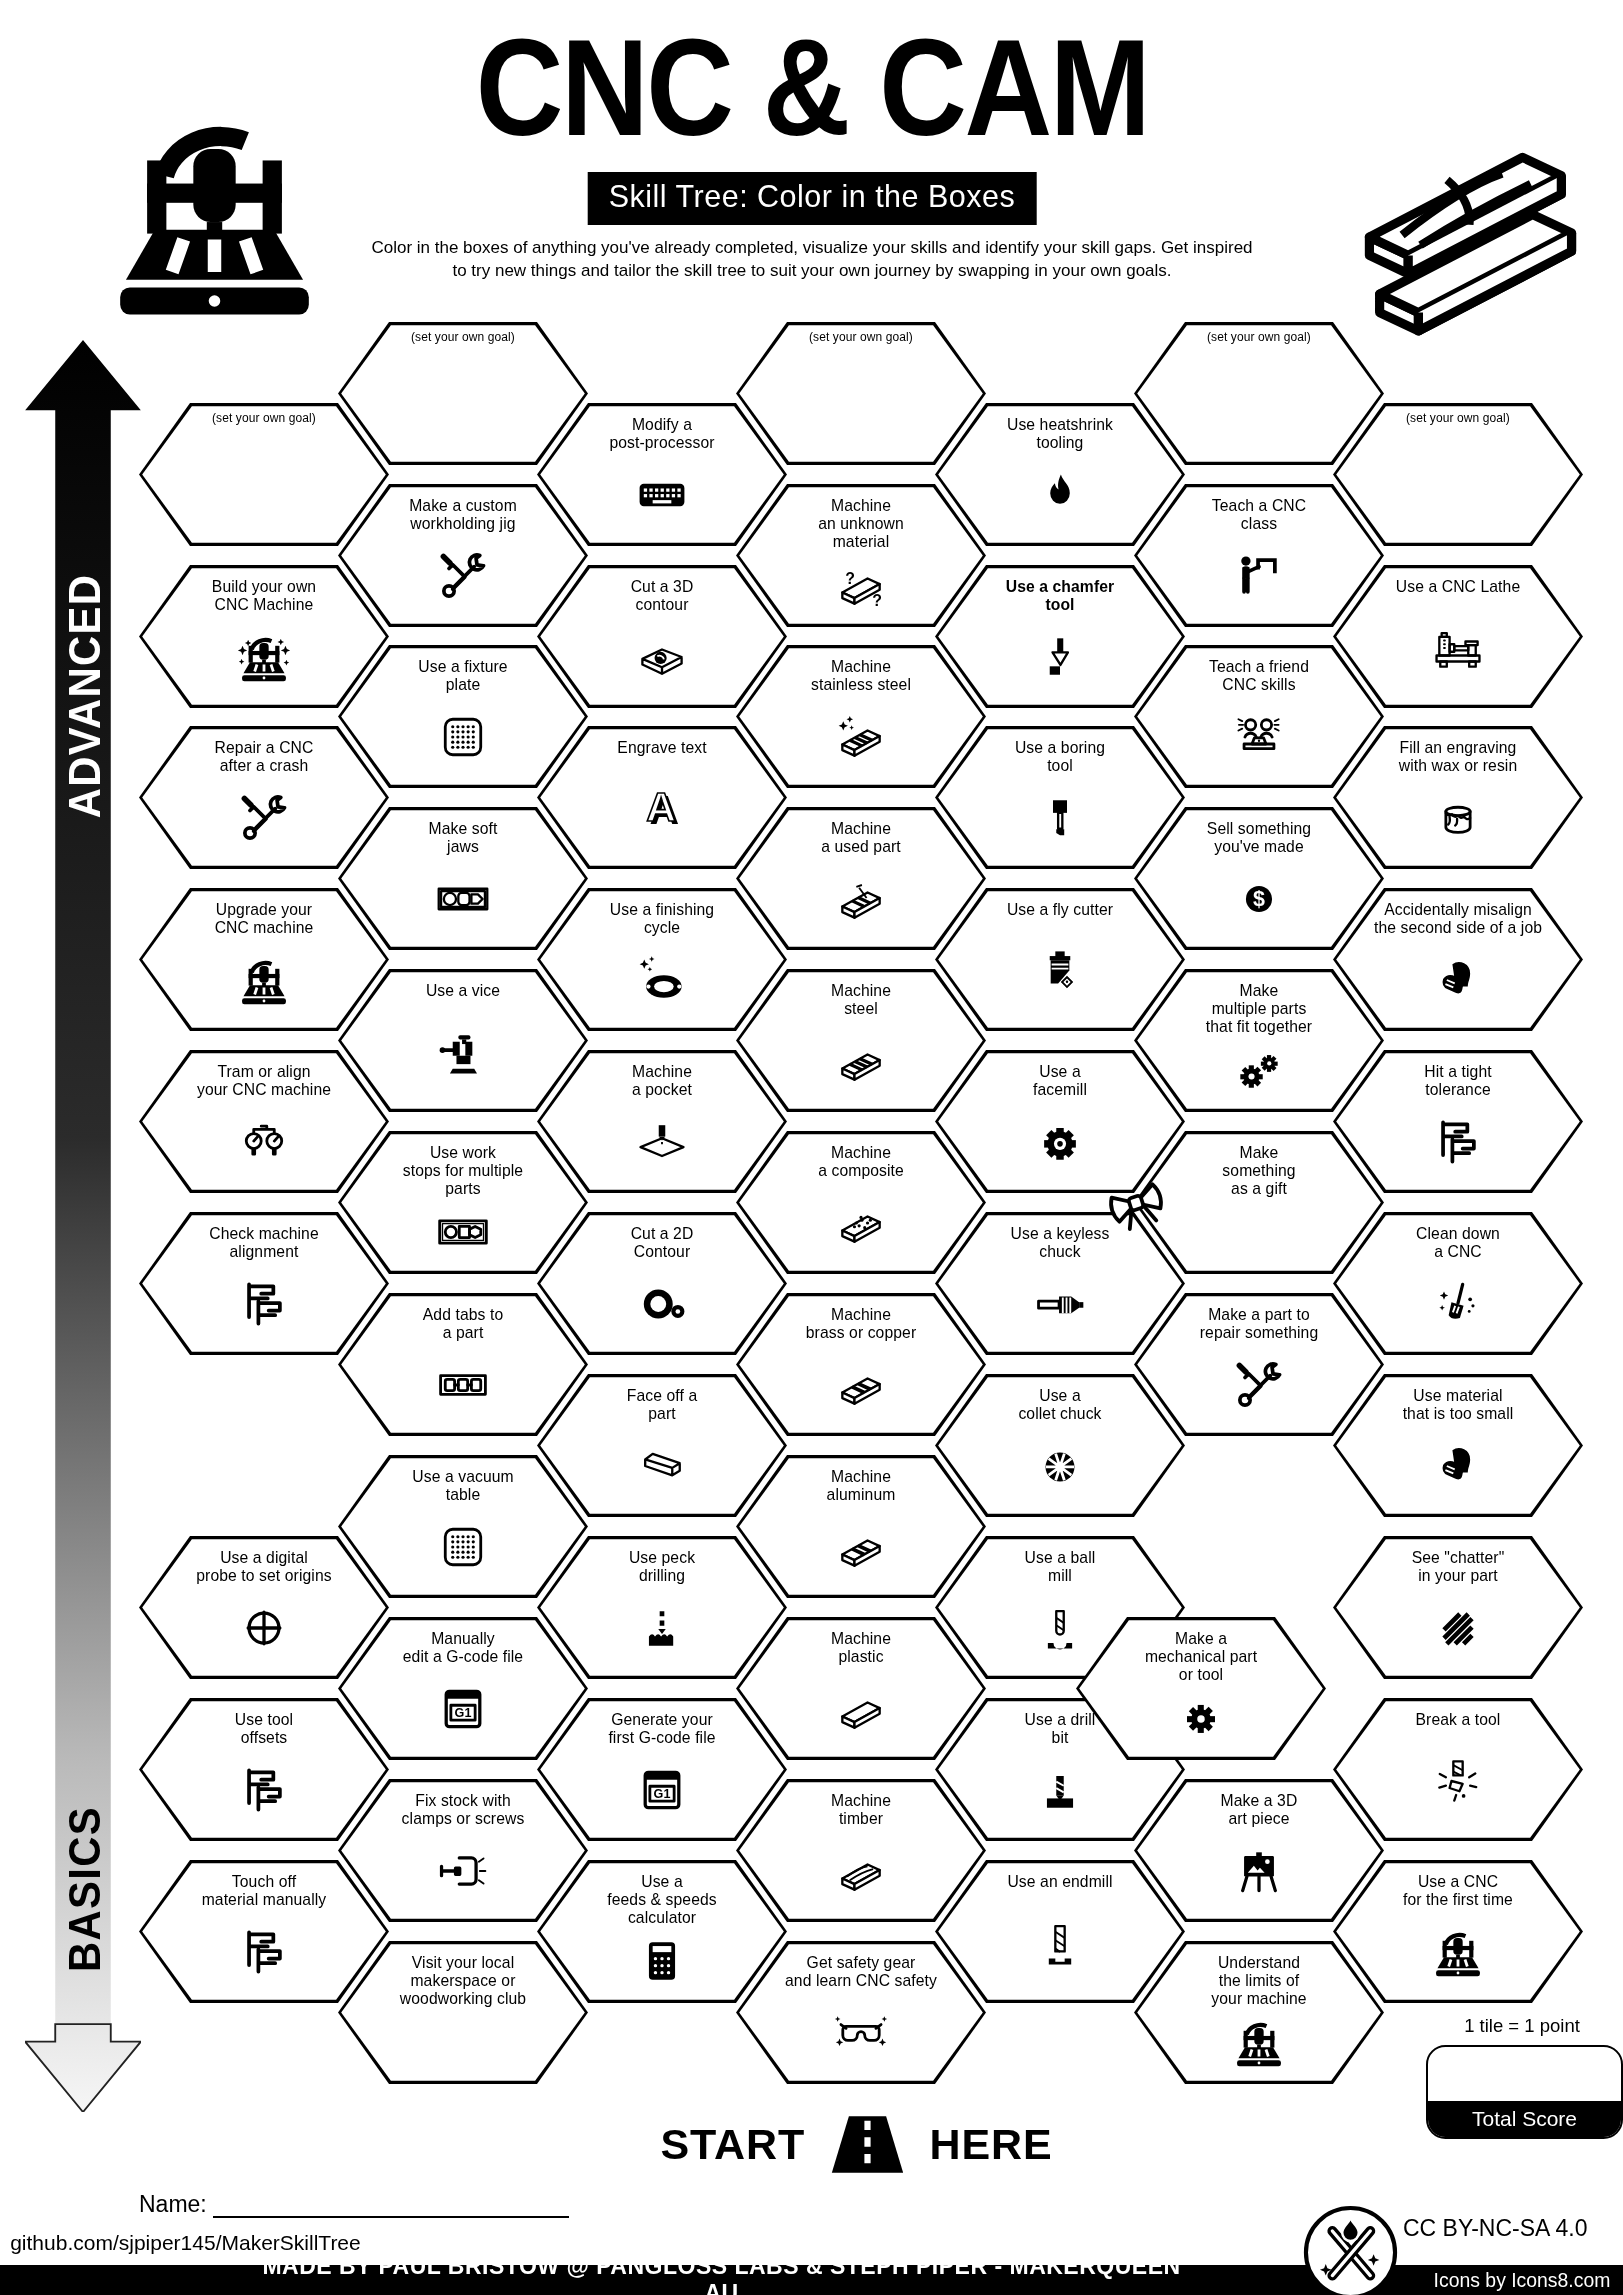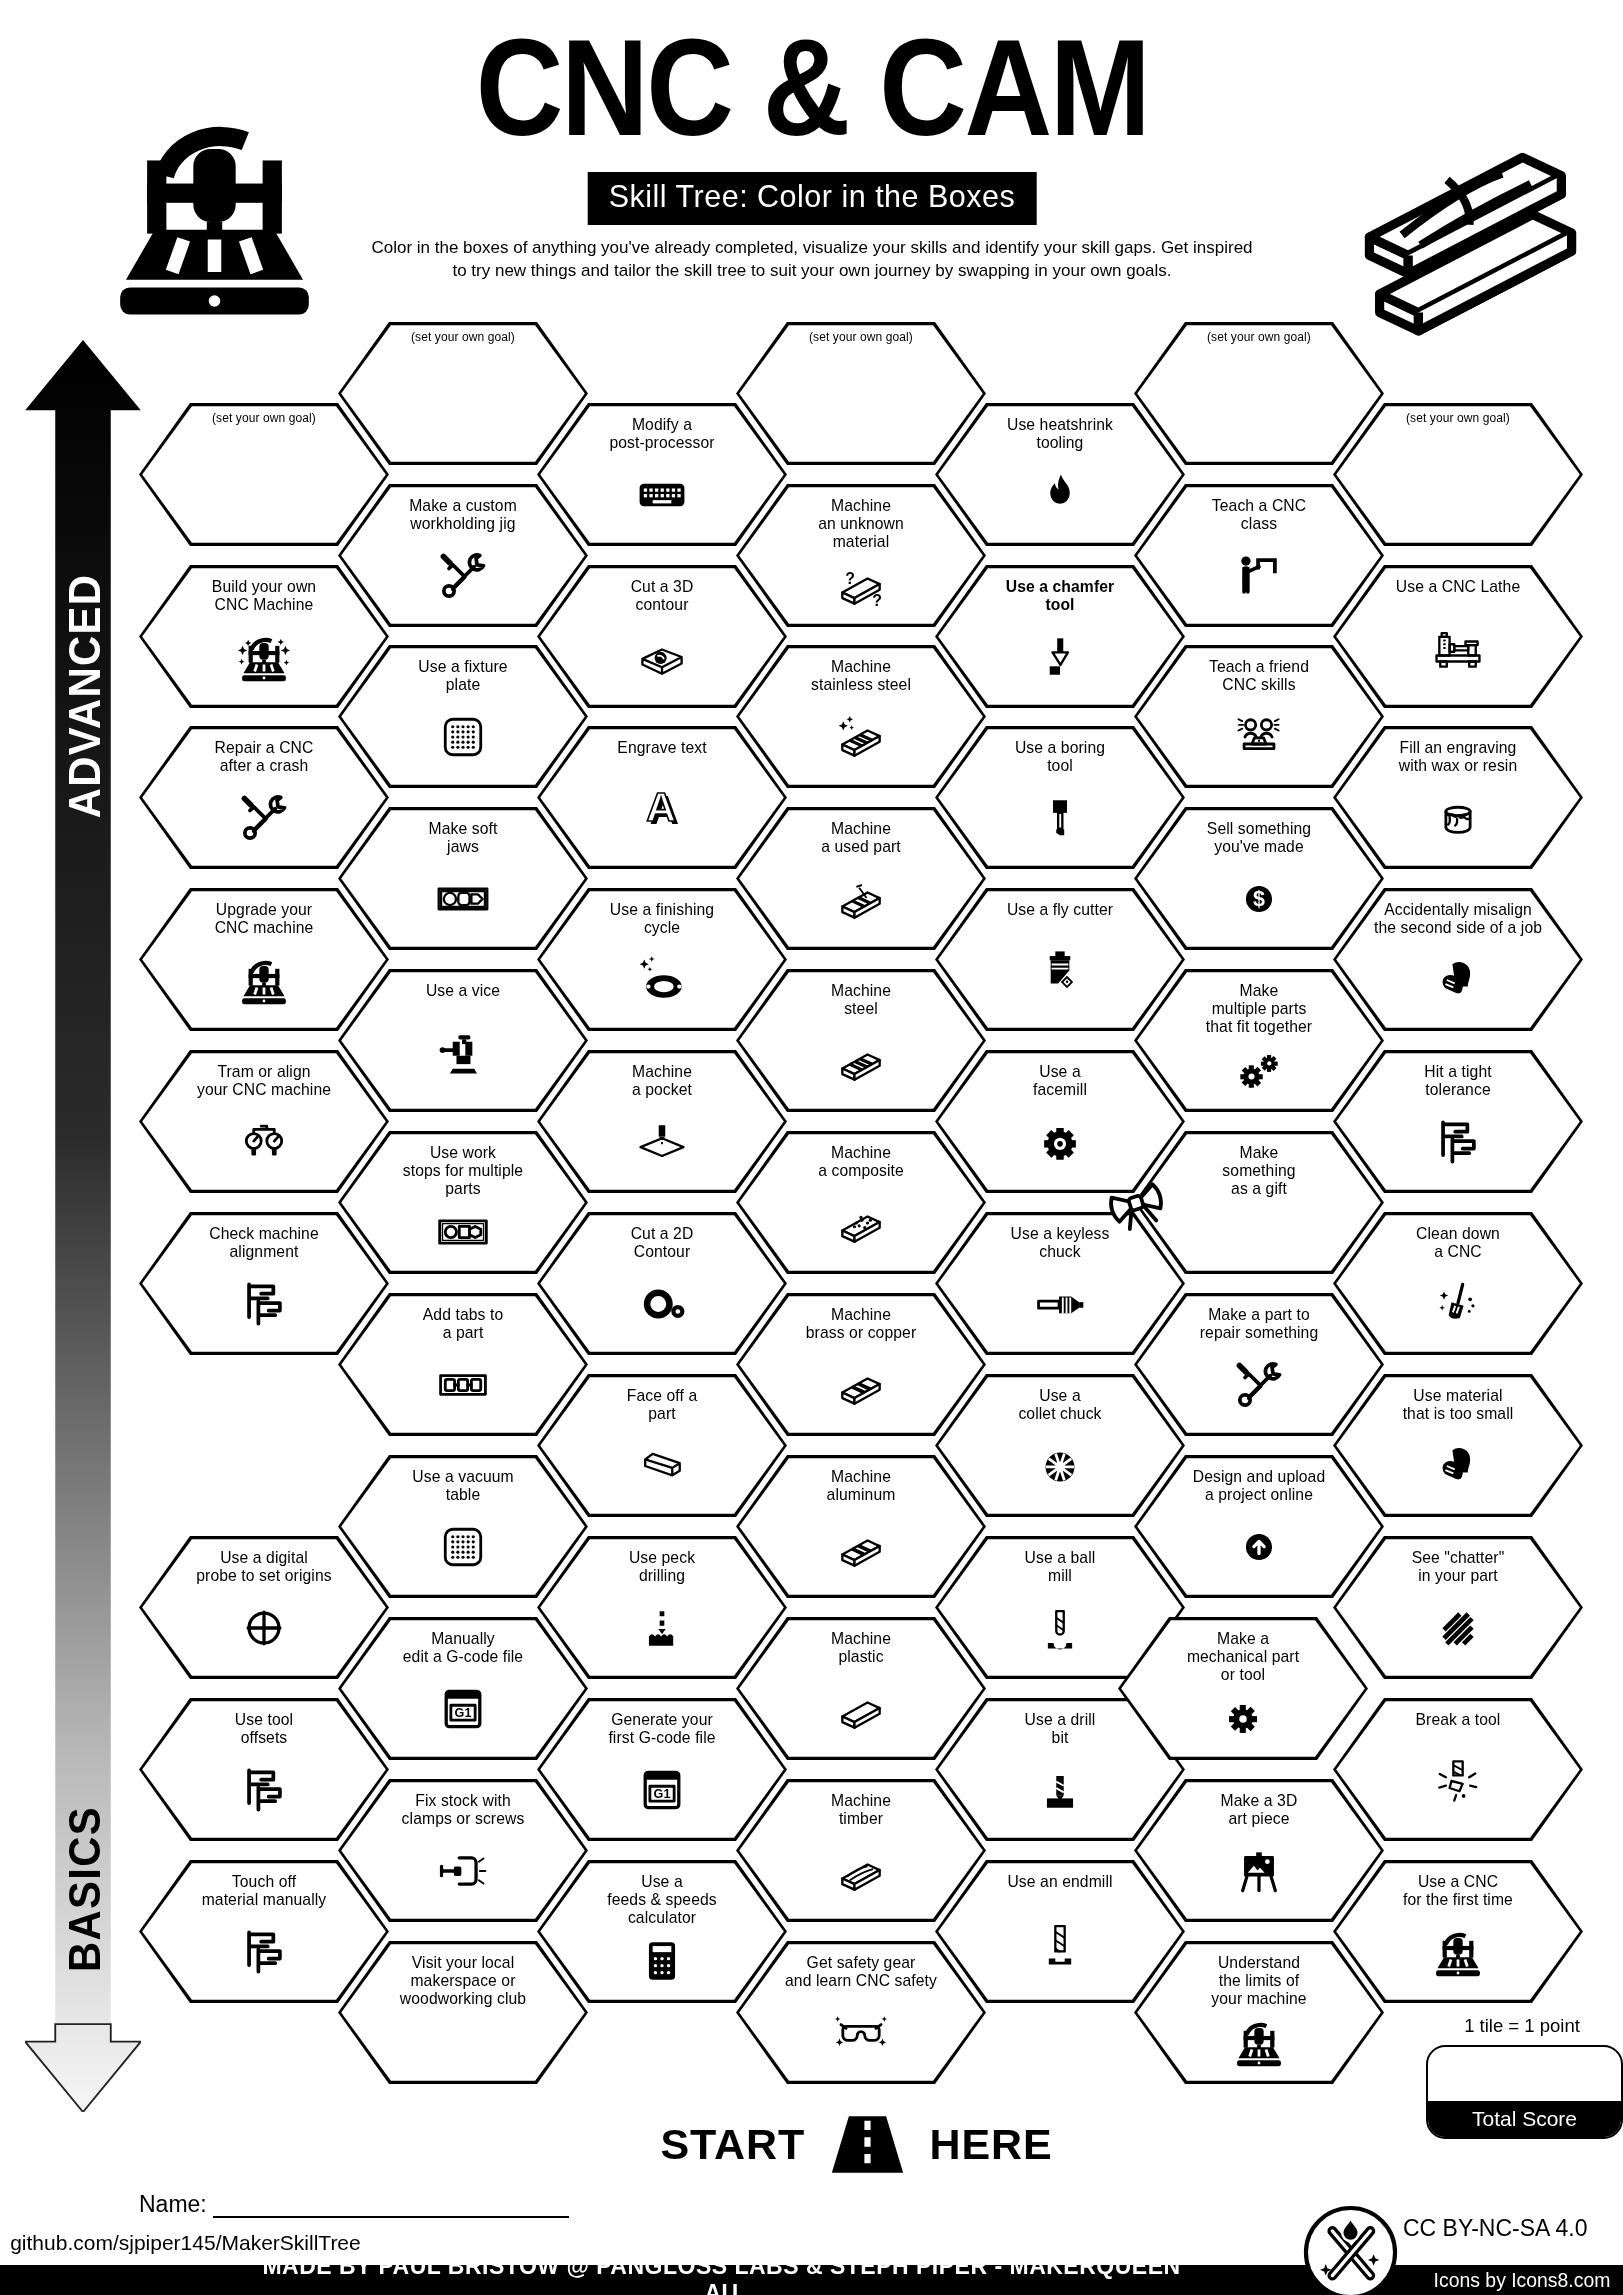--- a/index.html
+++ b/index.html
@@ -1052,33 +1052,21 @@
       <path d="M24 24 l14 14 M30 44 l8 -8 26 26 M64 62 l-26 26"></path>
       <circle cx="30" cy="92" r="11"></circle>
       <path d="M96 16 a16 16 0 1 0 8 22 l-14 -2 -2 -14 z"></path>
       <path d="M84 40 L40 84"></path>
             </g>
       <path d="M18 18 l14 14" stroke="#000" stroke-width="12" stroke-linecap="round"></path>
           </svg>
         </div>
       </div>
   </div>
-    <div class="hex" style="left: 1134px; top: 1455px;">
-    <div class="hex-inner">
-      <div class="hex-label">Design and upload
-a project online</div>
-    <div class="hex-icon">
-          <svg viewBox="0 0 120 120">
-            <circle cx="60" cy="60" r="28" fill="#000"></circle>
-      <path d="M60 74 V50 M49 59 l11 -11 11 11" stroke="#fff" stroke-width="7" fill="none" stroke-linecap="round" stroke-linejoin="round"></path>
-          </svg>
-        </div>
-      </div>
-  </div>
-    <div class="hex" style="left: 1118px; top: 1617px;">
+    <div class="hex" style="left: 1076px; top: 1617px;">
     <div class="hex-inner">
       <div class="hex-label">Make a
 mechanical part
 or tool</div>
     <div class="hex-icon">
           <svg viewBox="0 0 120 120">
             <g fill="#000">
       <rect x="30" y="56" width="60" height="13" transform="rotate(0 60 62)"></rect>
               <rect x="30" y="56" width="60" height="13" transform="rotate(45 60 62)"></rect>
       <rect x="30" y="56" width="60" height="13" transform="rotate(90 60 62)"></rect>

